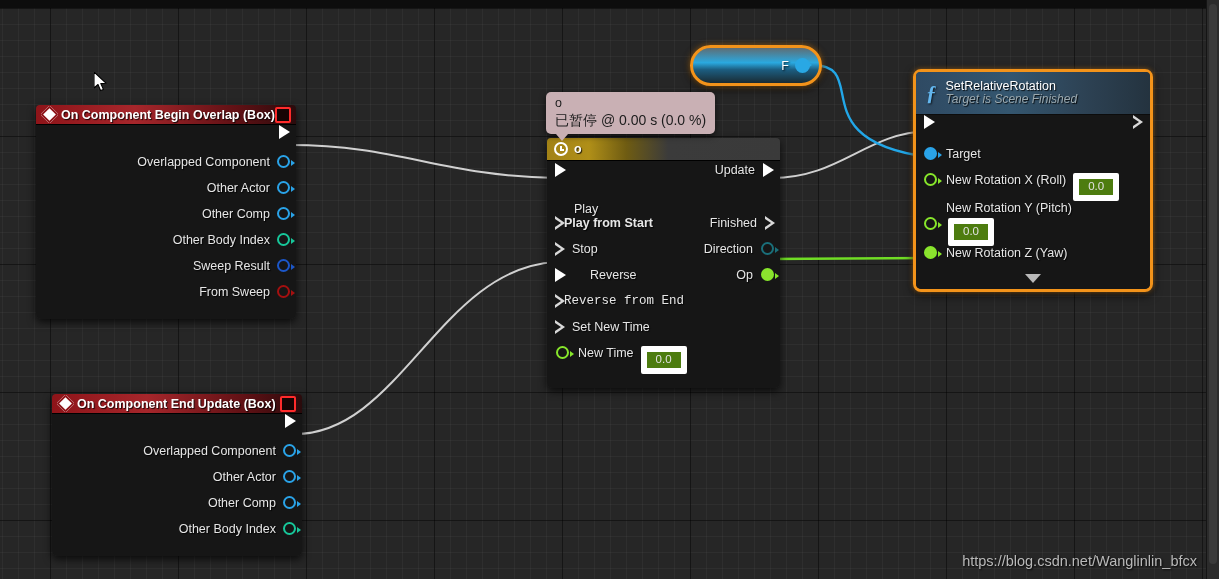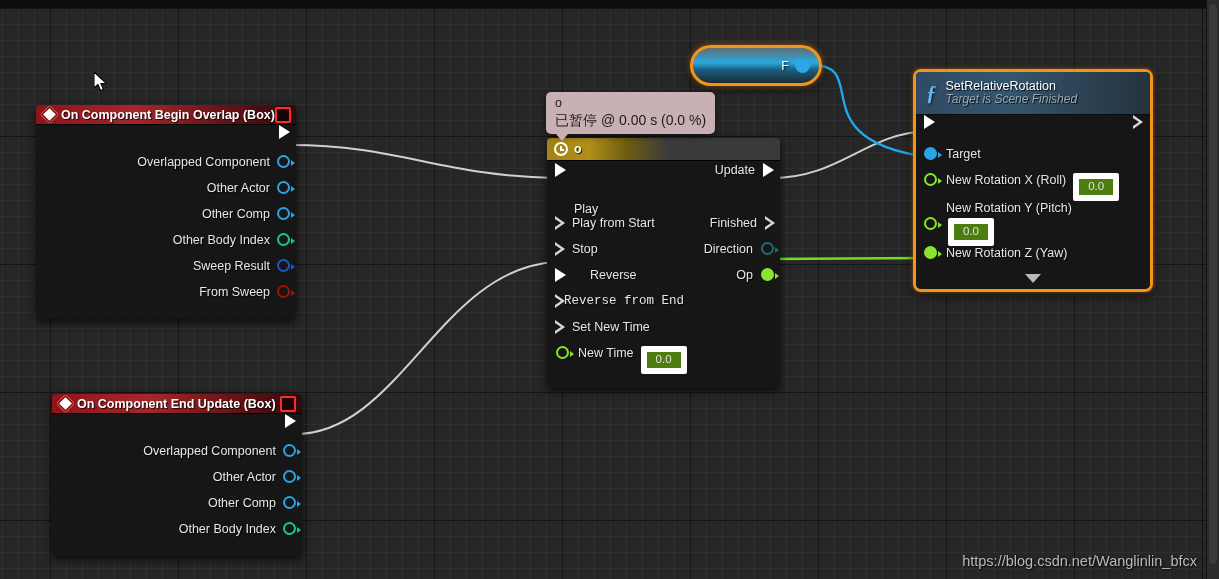--- a/index.html
+++ b/index.html
@@ -461,21 +461,21 @@
           <span class="exec"></span>
           <span class="lbl" style="margin-left:8px;margin-top:39px;">Play</span>
         </div>
         <div class="row out">
           <span class="lbl">Update</span>
           <span class="exec" style="margin-left:8px;"></span>
         </div>
 
         <div class="row in">
           <span class="exec hollow"></span>
-          <span class="lbl" style="margin-left:8px;">Play from Start</span>
+          <span class="lbl" style="font-weight:bold;">Play from Start</span>
         </div>
         <div class="row out">
           <span class="lbl">Finished</span>
           <span class="exec hollow" style="margin-left:8px;"></span>
         </div>
 
         <div class="row in">
           <span class="exec hollow"></span>
           <span class="lbl" style="margin-left:8px;">Stop</span>
         </div>

